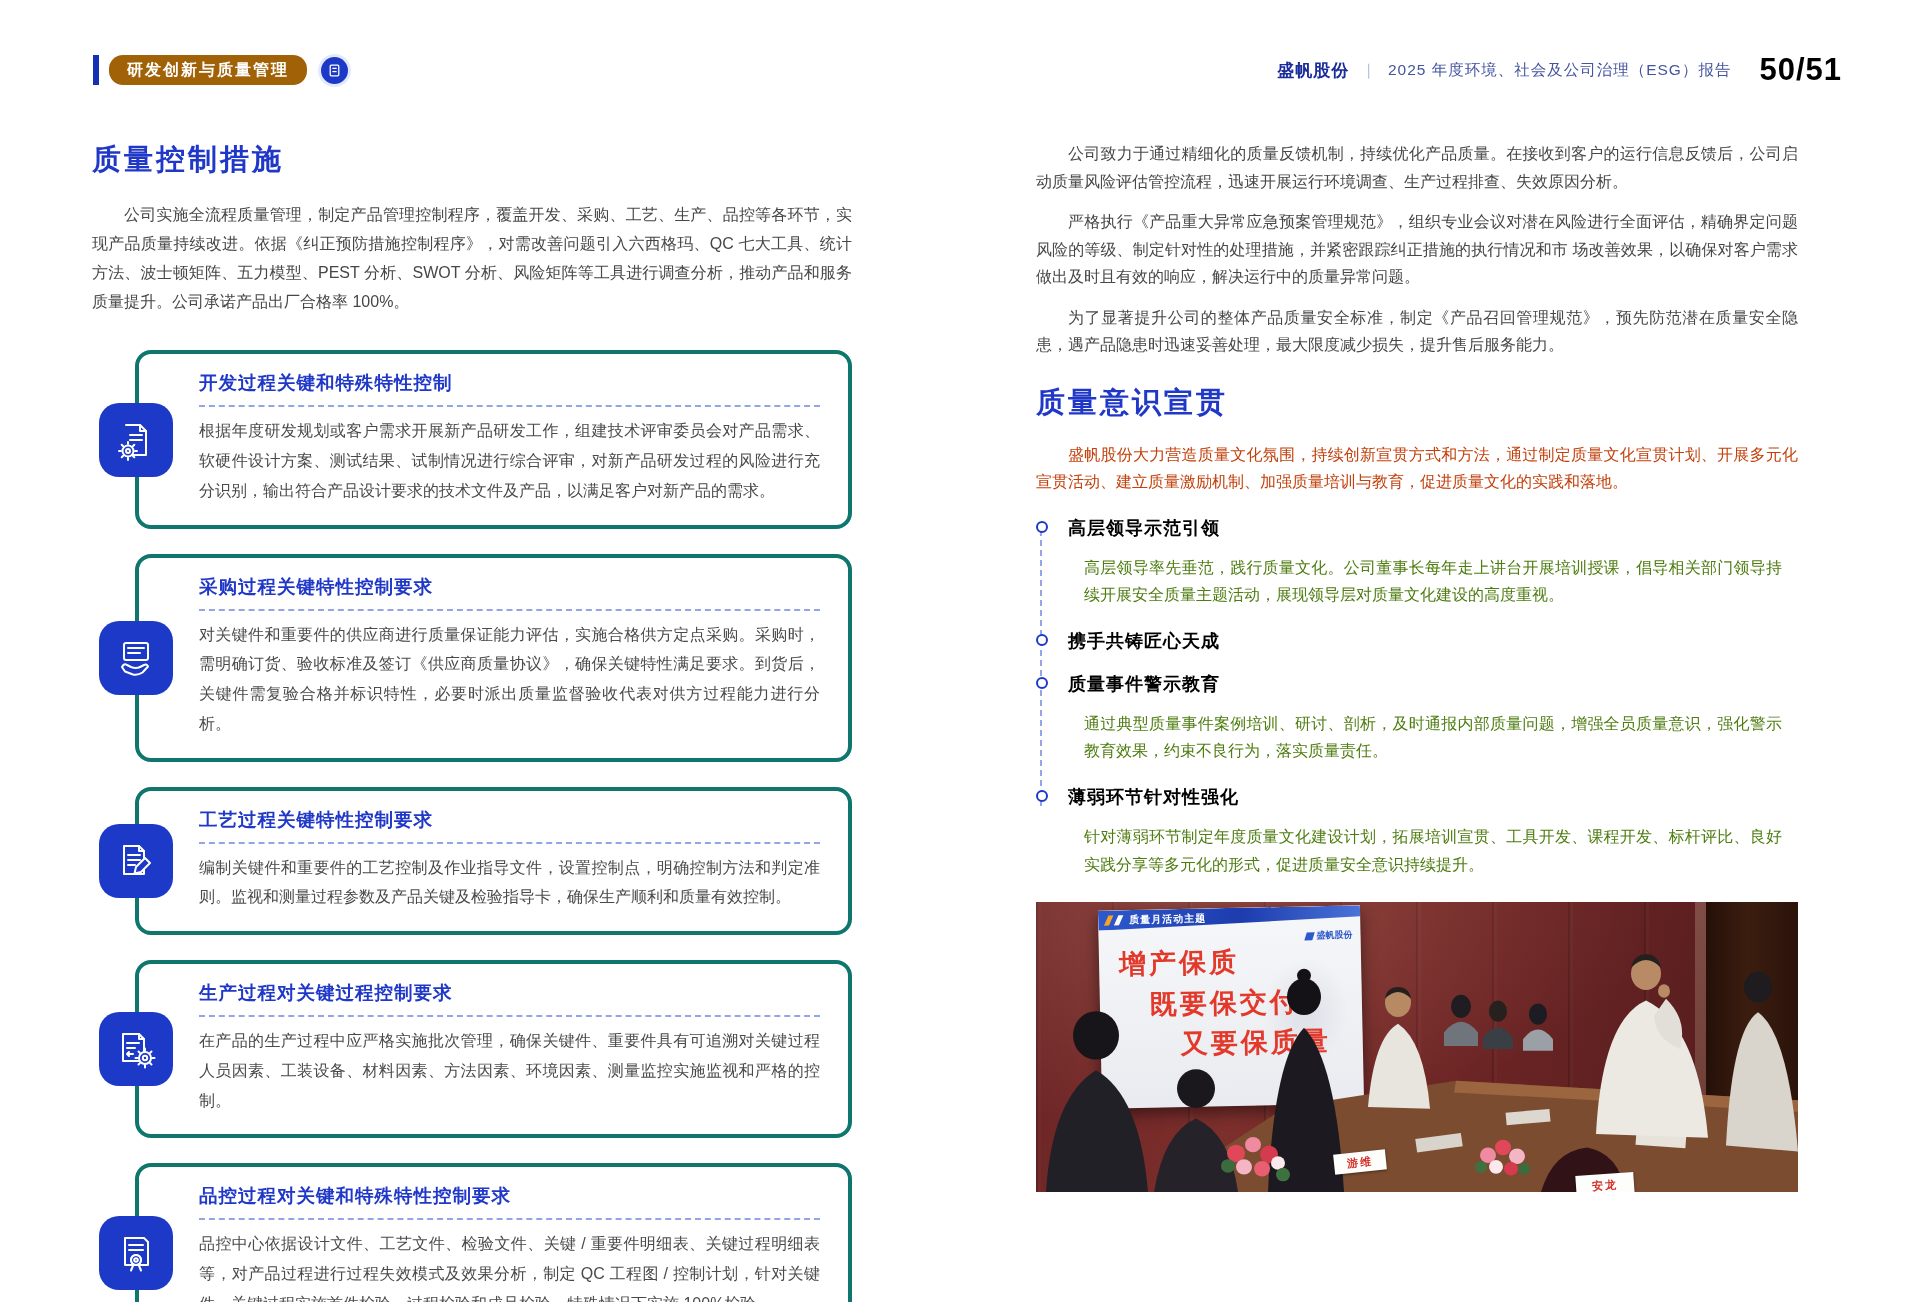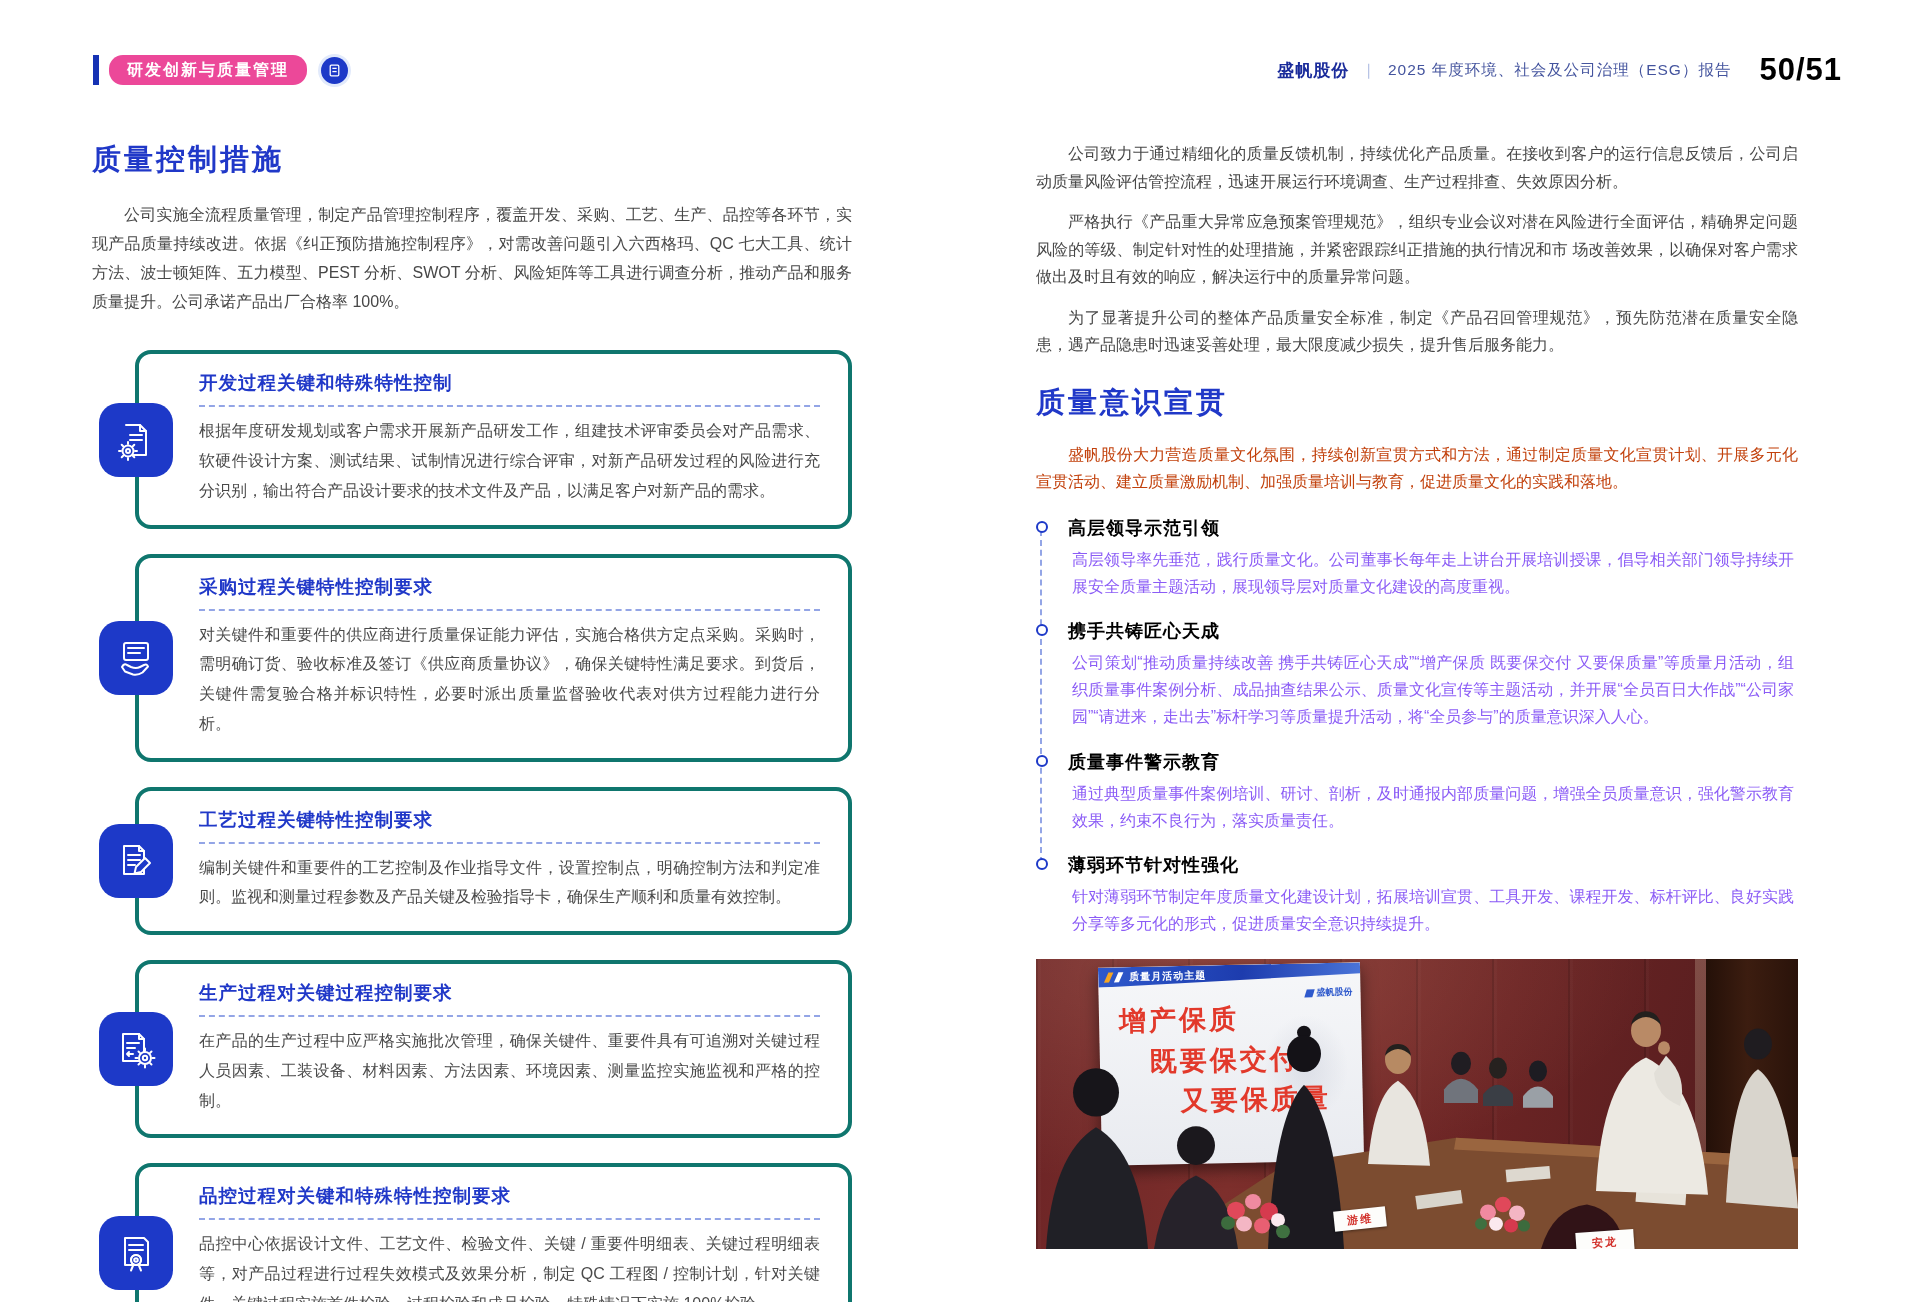--- a/index.html
+++ b/index.html
@@ -6,21 +6,21 @@
   body{
     width:1920px;height:1302px;position:relative;overflow:hidden;
     background:#ffffff;
     font-family:"Liberation Sans","DejaVu Sans",sans-serif;
     -webkit-font-smoothing:antialiased;
   }
   
   .hdr{position:absolute;top:52px;left:93px;right:78px;display:flex;justify-content:space-between;align-items:center;}
   .hdr-left{display:flex;align-items:center;gap:10px;}
   .hdr-bar{width:6px;height:30px;background:#1632b4;}
-  .hdr-badge{background:#ec4899;color:#fff;font-size:16px;font-weight:700;letter-spacing:2px;
+  .hdr-badge{background:#a16207;color:#fff;font-size:16px;font-weight:700;letter-spacing:2px;
     padding:5px 18px;border-radius:14px;line-height:1.2;}
   .hdr-seal{width:27px;height:27px;border-radius:50%;background:#1d39c8;display:flex;align-items:center;
     justify-content:center;box-shadow:0 0 0 3px #e2eafb;margin-left:4px;}
   .hdr-right{display:flex;align-items:center;gap:12px;}
   .hdr-company{font-size:17px;font-weight:700;color:#1a2b9b;letter-spacing:1px;}
   .hdr-sep{color:#9fb0dc;font-size:15px;}
   .hdr-report{font-size:15.5px;color:#44549e;letter-spacing:1px;}
   .hdr-page{font-size:31px;font-weight:700;color:#000000;margin-left:16px;letter-spacing:1px;}
   
   .col-left{position:absolute;left:92px;top:140px;width:760px;}
@@ -39,21 +39,21 @@
   .para{margin:0 0 13px 0;font-size:16px;line-height:1.72;color:#474747;text-align:justify;text-indent:2em;}
   .col-right .sec-title{margin:24px 0 18px 0;}
   .sec-intro{margin:0 0 20px 0;font-size:16px;line-height:1.72;color:#c2410c;text-align:justify;text-indent:2em;}
   .bullets{position:relative;}
   .bullets::before{content:'';position:absolute;left:4px;top:14px;bottom:74px;border-left:2px dashed #93a5e6;}
   .bullet{position:relative;padding-left:32px;margin-bottom:19px;}
   .bullet:last-child{margin-bottom:0;}
   .bullet-dot{position:absolute;left:0;top:5px;width:8px;height:8px;border:2.5px solid #1d39c8;border-radius:50%;
     background:#fff;z-index:2;}
   .bullet-title{margin:0 0 6px 0;font-size:18px;font-weight:700;color:#000000;letter-spacing:1px;}
-  .bullet-body{margin:4px;font-size:16px;line-height:1.7;color:#8b5cf6;text-align:justify;}
+  .bullet-body{margin:16px;font-size:16px;line-height:1.7;color:#4d7c0f;text-align:justify;font-family:Liberation Mono, monospace;}
   
   .photo{position:relative;margin-top:22px;width:762px;height:290px;overflow:hidden;
     background:linear-gradient(105deg,#6a2325 0%,#7d2f2c 30%,#6b2424 58%,#4f1b1d 100%);}
   .photo-panels{position:absolute;inset:0;opacity:.55;
     background:repeating-linear-gradient(90deg,rgba(0,0,0,.25) 0 2px,rgba(255,255,255,.04) 2px 5px,transparent 5px 76px);}
   .photo-glow{position:absolute;inset:0;background:radial-gradient(ellipse at 18% 0%,rgba(255,190,160,.18),transparent 55%);}
   .photo-door{position:absolute;right:0;top:0;width:92px;height:100%;
     background:linear-gradient(90deg,#241008,#3c1d10 45%,#2a130a);}
   .photo-doorglow{position:absolute;right:90px;top:0;width:13px;height:100%;
     background:linear-gradient(#d8c2a8,#9b7f64);opacity:.28;}
@@ -204,21 +204,20 @@
 
   <div class="bullets">
     <div class="bullet">
       <span class="bullet-dot"></span>
       <h4 class="bullet-title">高层领导示范引领</h4>
       <p class="bullet-body">高层领导率先垂范，践行质量文化。公司董事长每年走上讲台开展培训授课，倡导相关部门领导持续开展安全质量主题活动，展现领导层对质量文化建设的高度重视。</p>
     </div>
     <div class="bullet">
       <span class="bullet-dot"></span>
       <h4 class="bullet-title">携手共铸匠心天成</h4>
-      <p class="bullet-body">公司策划“推动质量持续改善 携手共铸匠心天成”“增产保质 既要保交付 又要保质量”等质量月活动，组织质量事件案例分析、成品抽查结果公示、质量文化宣传等主题活动，并开展“全员百日大作战”“公司家园”“请进来，走出去”标杆学习等质量提升活动，将“全员参与”的质量意识深入人心。</p>
     </div>
     <div class="bullet">
       <span class="bullet-dot"></span>
       <h4 class="bullet-title">质量事件警示教育</h4>
       <p class="bullet-body">通过典型质量事件案例培训、研讨、剖析，及时通报内部质量问题，增强全员质量意识，强化警示教育效果，约束不良行为，落实质量责任。</p>
     </div>
     <div class="bullet">
       <span class="bullet-dot"></span>
       <h4 class="bullet-title">薄弱环节针对性强化</h4>
       <p class="bullet-body">针对薄弱环节制定年度质量文化建设计划，拓展培训宣贯、工具开发、课程开发、标杆评比、良好实践分享等多元化的形式，促进质量安全意识持续提升。</p>

